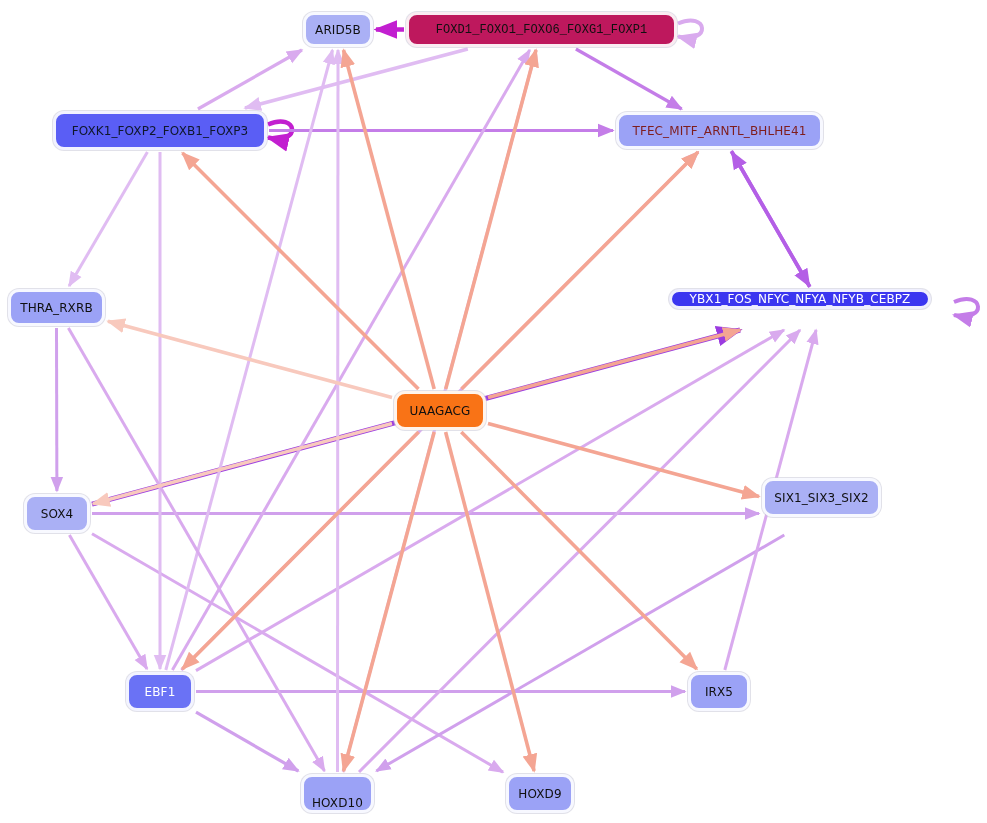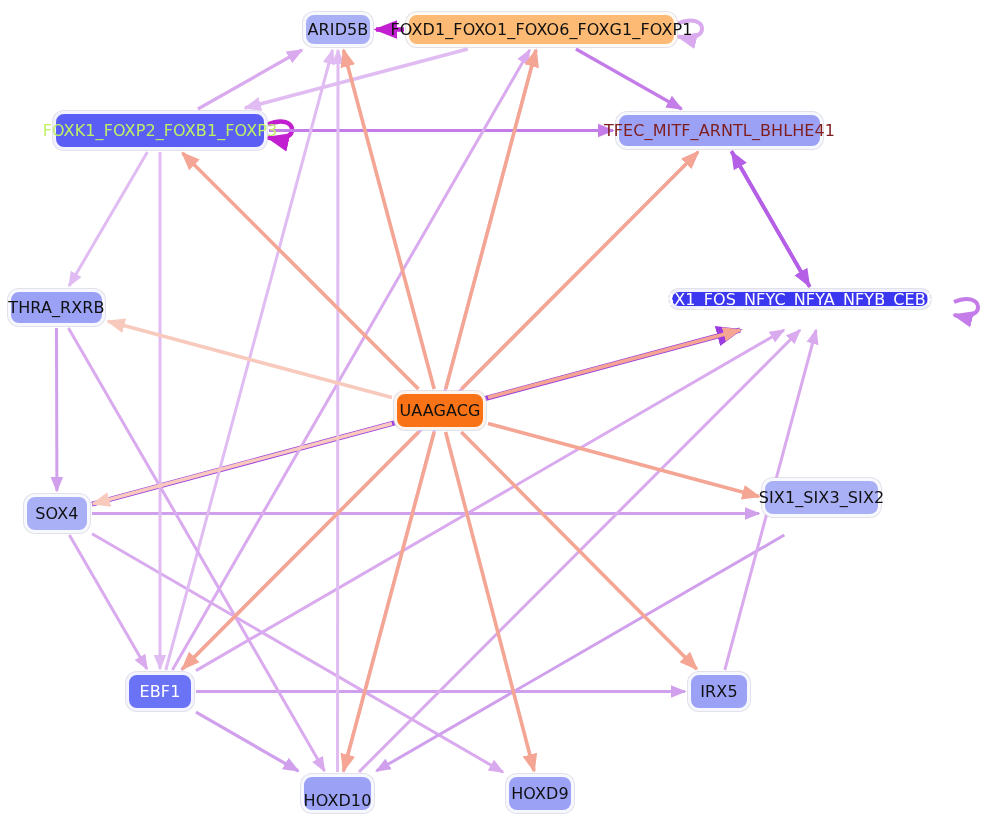--- a/index.html
+++ b/index.html
@@ -8,21 +8,21 @@
     width:987px;height:823px;overflow:hidden;position:relative;
     font-family:"DejaVu Sans","Liberation Sans",sans-serif;
   }
   #graph-root{position:absolute;left:0;top:0;width:987px;height:823px;}
   svg#edge-layer{position:absolute;left:0;top:0;width:987px;height:823px;}
   .node{
     position:absolute;
     box-sizing:border-box;
     display:flex;align-items:center;justify-content:center;
     border-radius:11px;
-    font-size:16px;
+    font-size:12px;
     letter-spacing:0.1px;
     white-space:nowrap;
     background-clip:padding-box;
     border:3px solid rgba(255,255,255,0.92);
     box-shadow:0 0 0 1px rgba(200,200,215,0.55);
   }
   .node-label{pointer-events:none;}
 </style>
 </head>
 <body>
@@ -99,24 +99,24 @@
         <path d="M418.6,432.0 L182.4,669.0" fill="none" stroke="#f4a593" stroke-width="3.6" stroke-linecap="butt" opacity="1" marker-end="url(#arw-f4a593)"></path>
         <path d="M461.3,432.0 L696.7,669.0" fill="none" stroke="#f4a593" stroke-width="3.6" stroke-linecap="butt" opacity="1" marker-end="url(#arw-f4a593)"></path>
         <path d="M434.2,432.0 L343.5,771.0" fill="none" stroke="#f4a593" stroke-width="3.6" stroke-linecap="butt" opacity="1" marker-end="url(#arw-f4a593)"></path>
         <path d="M445.6,432.0 L534.1,771.0" fill="none" stroke="#f4a593" stroke-width="3.6" stroke-linecap="butt" opacity="1" marker-end="url(#arw-f4a593)"></path>
       </g>
   </svg>
   <div id="nodes-layer">
       <div class="node" style="left: 303px; top: 12px; width: 70px; height: 35px; background: rgb(170, 176, 245); color: rgb(16, 16, 16);">
         <span class="node-label">ARID5B</span>
       </div>
-      <div class="node" style="left: 406px; top: 12px; width: 271px; height: 35px; background: #fdba74; color: rgb(16, 16, 16);">
+      <div class="node" style="left: 406px; top: 12px; width: 271px; height: 35px; background: #be185d; color: rgb(16, 16, 16); font-family: Liberation Mono, monospace;">
         <span class="node-label">FOXD1_FOXO1_FOXO6_FOXG1_FOXP1</span>
       </div>
-      <div class="node" style="left: 53px; top: 111px; width: 214px; height: 39px; background: rgb(90, 94, 245); color: #bef264; text-align: right;">
+      <div class="node" style="left: 53px; top: 111px; width: 214px; height: 39px; background: rgb(90, 94, 245); color: #0f172a; text-align: right;">
         <span class="node-label">FOXK1_FOXP2_FOXB1_FOXP3</span>
       </div>
       <div class="node" style="left: 616px; top: 112px; width: 207px; height: 37px; background: rgb(155, 162, 246); color: #7f1d1d;">
         <span class="node-label">TFEC_MITF_ARNTL_BHLHE41</span>
       </div>
       <div class="node" style="left: 8px; top: 289px; width: 97px; height: 37px; background: rgb(155, 162, 246); color: rgb(16, 16, 16);">
         <span class="node-label">THRA_RXRB</span>
       </div>
       <div class="node" style="left: 669px; top: 289px; width: 262px; height: 20px; background: rgb(59, 54, 240); color: rgb(255, 255, 255);">
         <span class="node-label">YBX1_FOS_NFYC_NFYA_NFYB_CEBPZ</span>

